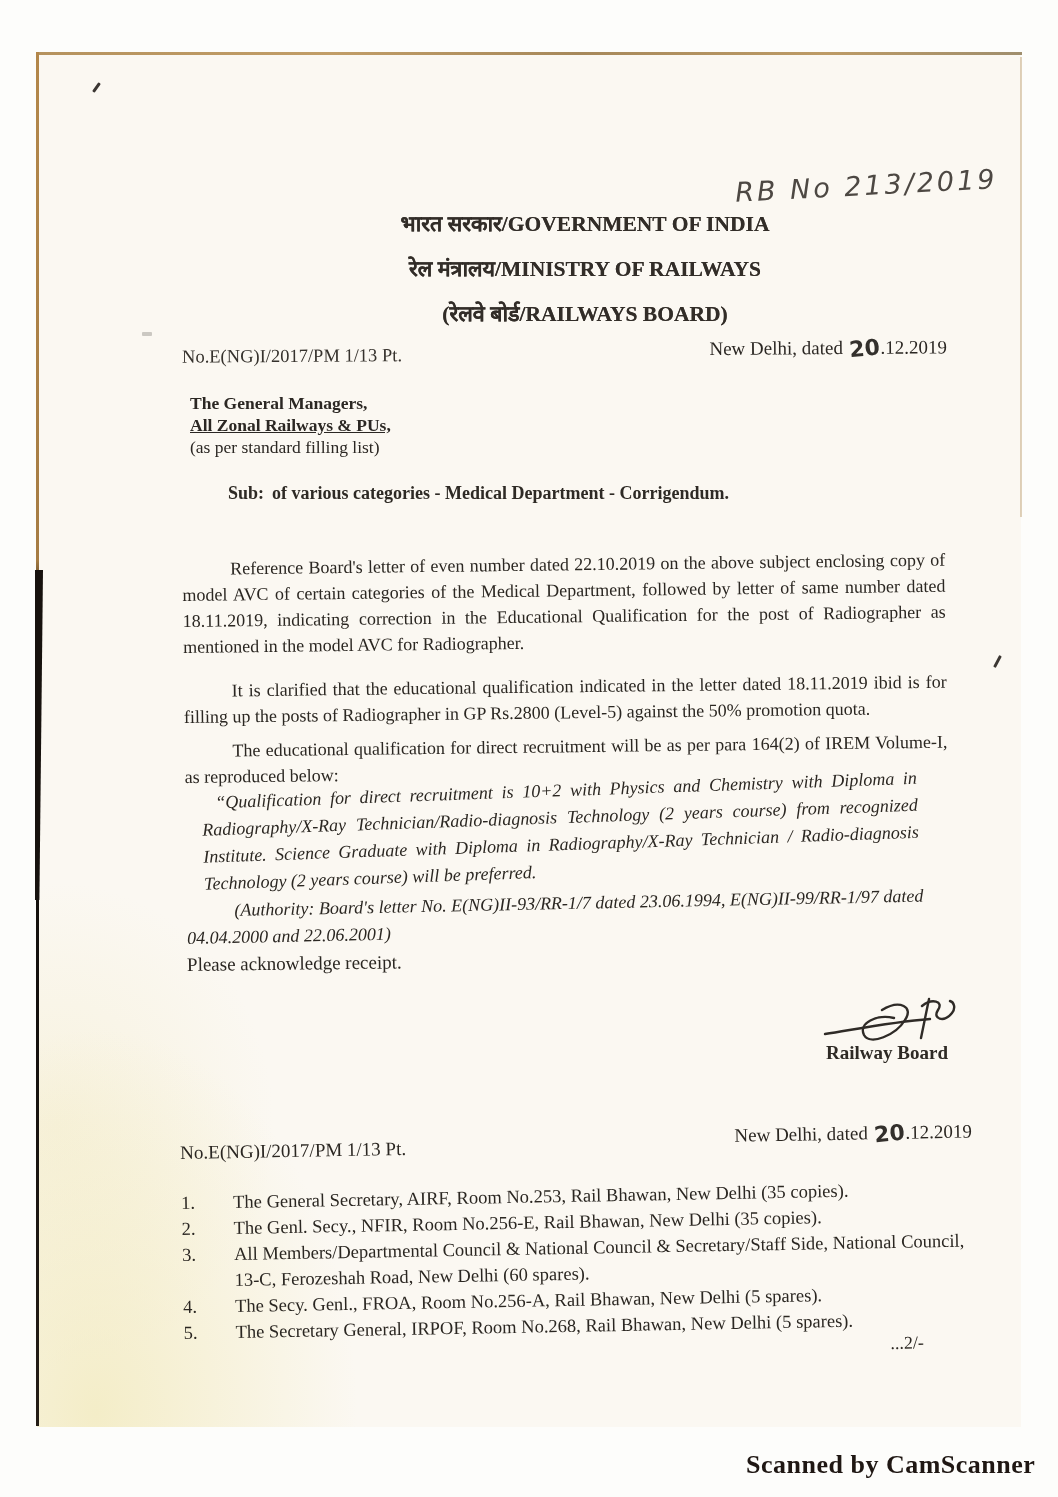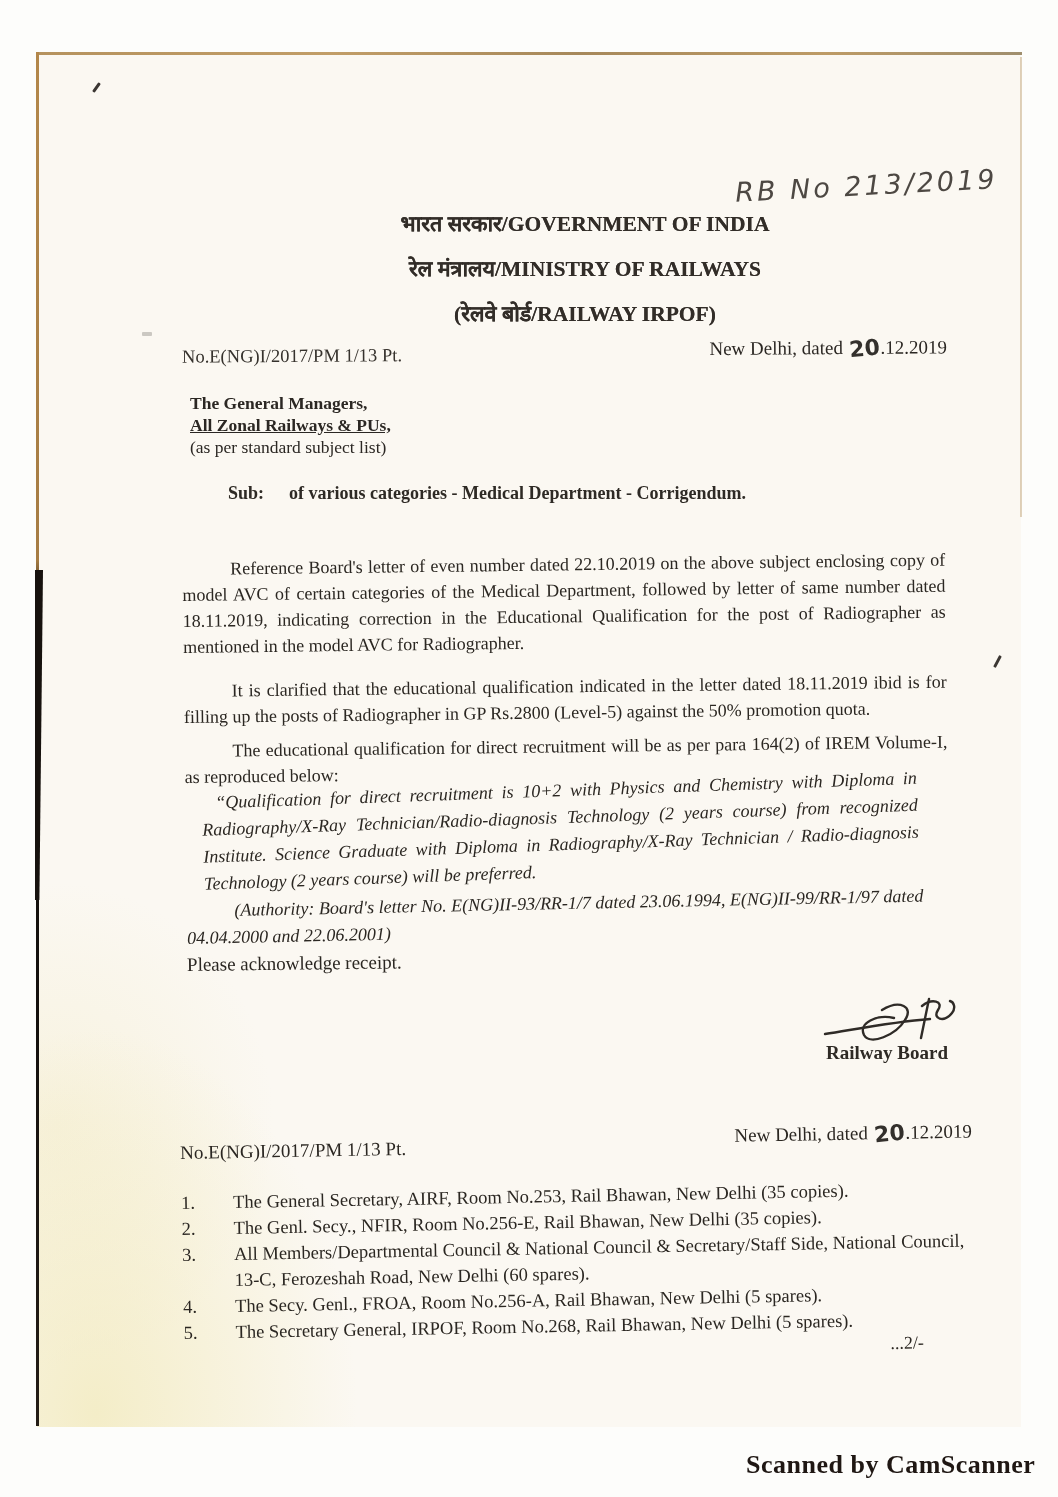--- a/index.html
+++ b/index.html
@@ -57,21 +57,21 @@
     position:absolute;left:182px;top:336px;width:765px;display:flex;
     justify-content:space-between;align-items:flex-start;transform:rotate(-0.4deg);
   }
   .ref-row .ref-no{font-size:18.5px;padding-top:8px;color:#36322d;}
   .ref-row .ref-date{font-size:19px;font-weight:500;}
 
   .addressee{position:absolute;left:190px;top:392px;font-size:17.5px;line-height:22px;}
   .addressee .b{font-weight:bold;}
   .addressee .u{text-decoration:underline;}
 
-  .subject{position:absolute;left:228px;top:479px;display:flex;gap:25px;
+  .subject{position:absolute;left:228px;top:479px;display:flex;gap:8px;
     font-weight:bold;font-size:18px;line-height:29px;color:#2e2a25;}
 
   .bodytext{position:absolute;left:182px;top:556px;width:763px;
     transform:rotate(-0.7deg);transform-origin:top left;
     font-size:18px;line-height:26px;text-align:justify;color:#2b2722;}
   .bodytext p{margin:0;text-indent:48px;}
   .bodytext p.gap1{margin-top:18px;}
   .bodytext p.gap2{margin-top:8px;}
   .quote{
     margin:0 0 0 16px;width:716px;font-style:italic;line-height:27px;
@@ -122,34 +122,34 @@
 
   <div class="mark" style="left:95px;top:82px;width:3px;height:11px;transform:rotate(35deg);"></div>
   <div class="mark" style="left:996px;top:655px;width:3px;height:13px;transform:rotate(28deg);"></div>
   <div class="mark" style="left:142px;top:332px;width:10px;height:4px;opacity:.25;"></div>
 
   <div class="hand rb-number">RB No 213/2019</div>
 
   <div class="header">
     <div>भारत सरकार/GOVERNMENT OF INDIA</div>
     <div>रेल मंत्रालय/MINISTRY OF RAILWAYS</div>
-    <div>(रेलवे बोर्ड/RAILWAY IRPOF)</div>
+    <div>(रेलवे बोर्ड/RAILWAYS BOARD)</div>
   </div>
 
   <div class="ref-row">
     <span class="ref-no">No.E(NG)I/2017/PM 1/13 Pt.</span>
     <span class="ref-date">
       <span>New Delhi, dated</span><span class="hand-date">20</span><span>.12.2019</span>
     </span>
   </div>
 
   <div class="addressee">
     <div class="b">The General Managers,</div>
     <div class="b u">All Zonal Railways &amp; PUs,</div>
-    <div>(as per standard subject list)</div>
+    <div>(as per standard filling list)</div>
   </div>
 
   <div class="subject">
     <div>Sub:</div>
     <div>
       <div>of various categories - Medical Department - Corrigendum.</div>
     </div>
   </div>
 
   <div class="bodytext">

